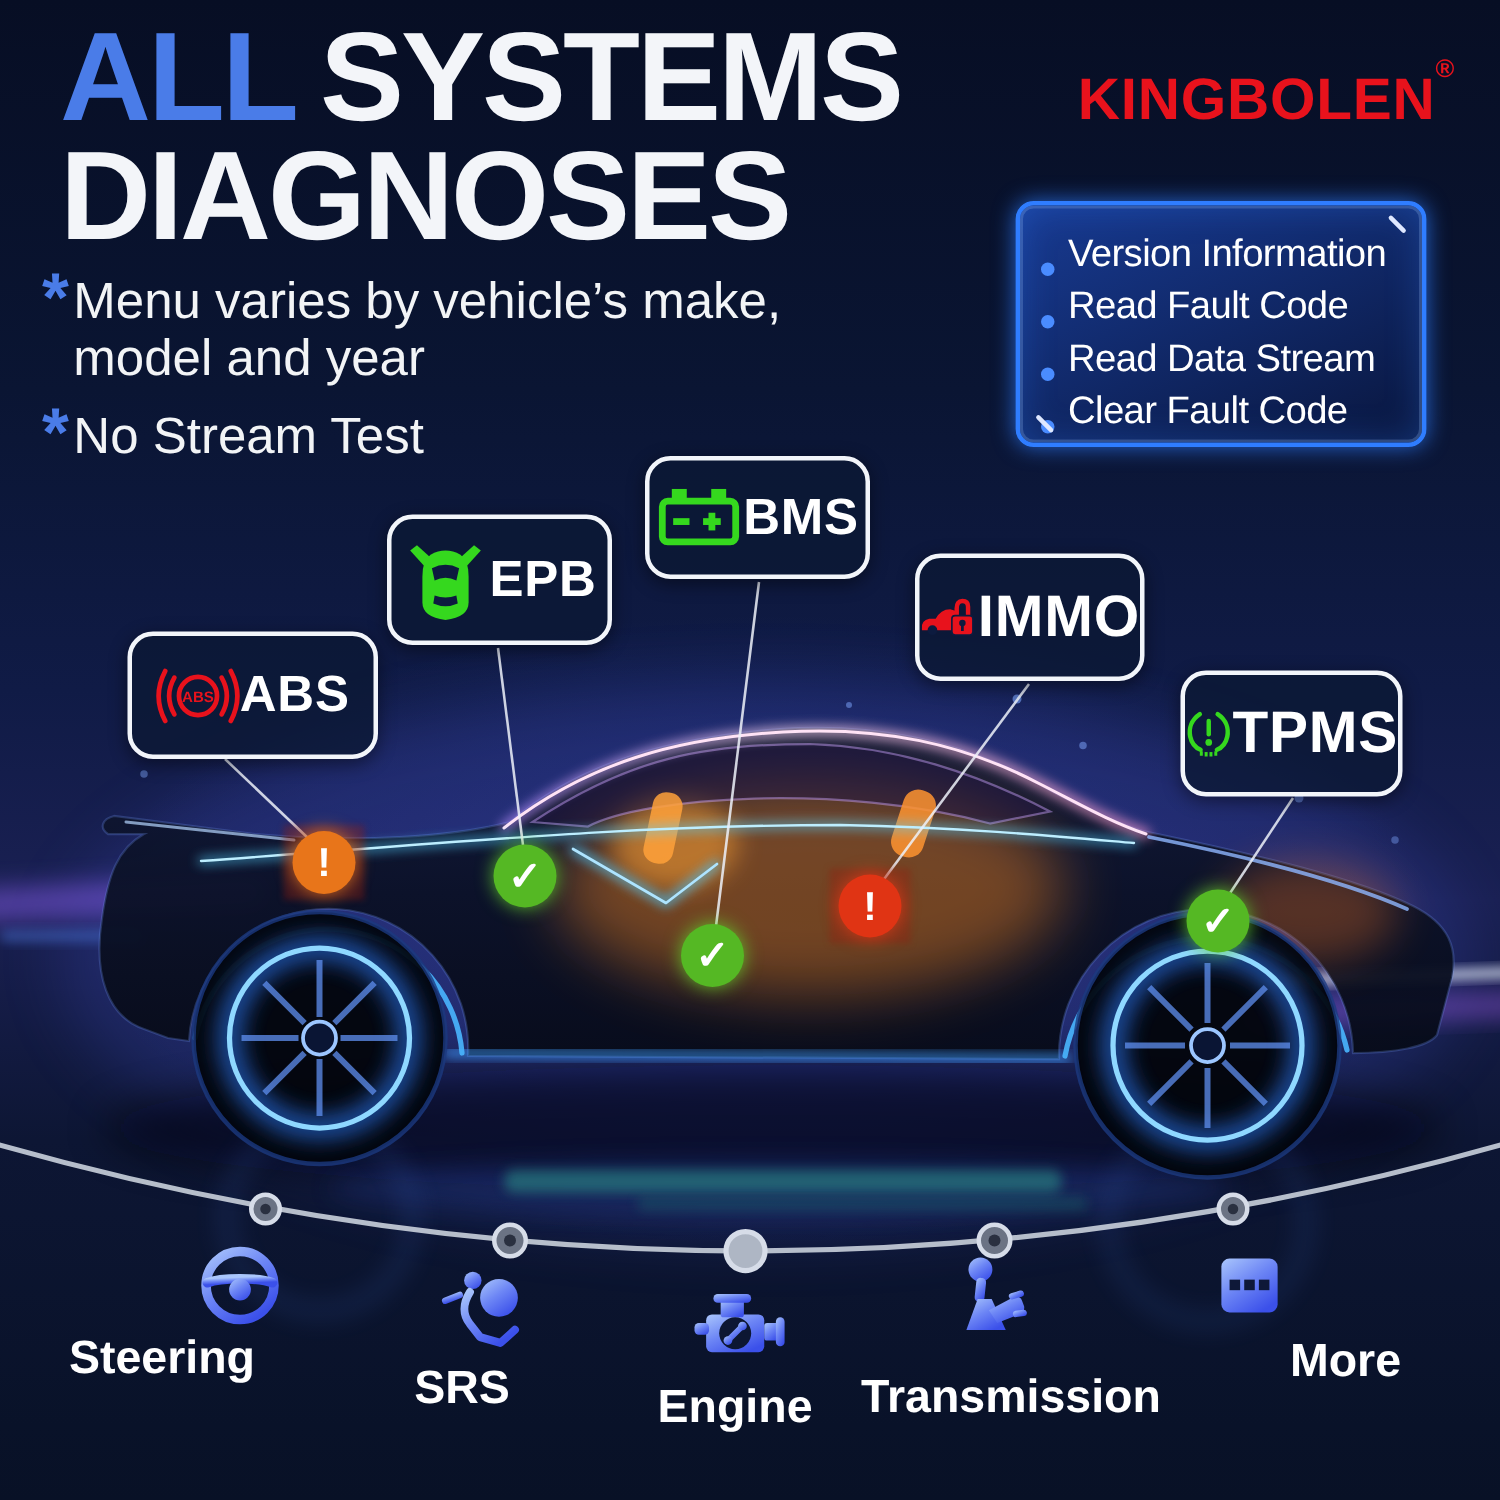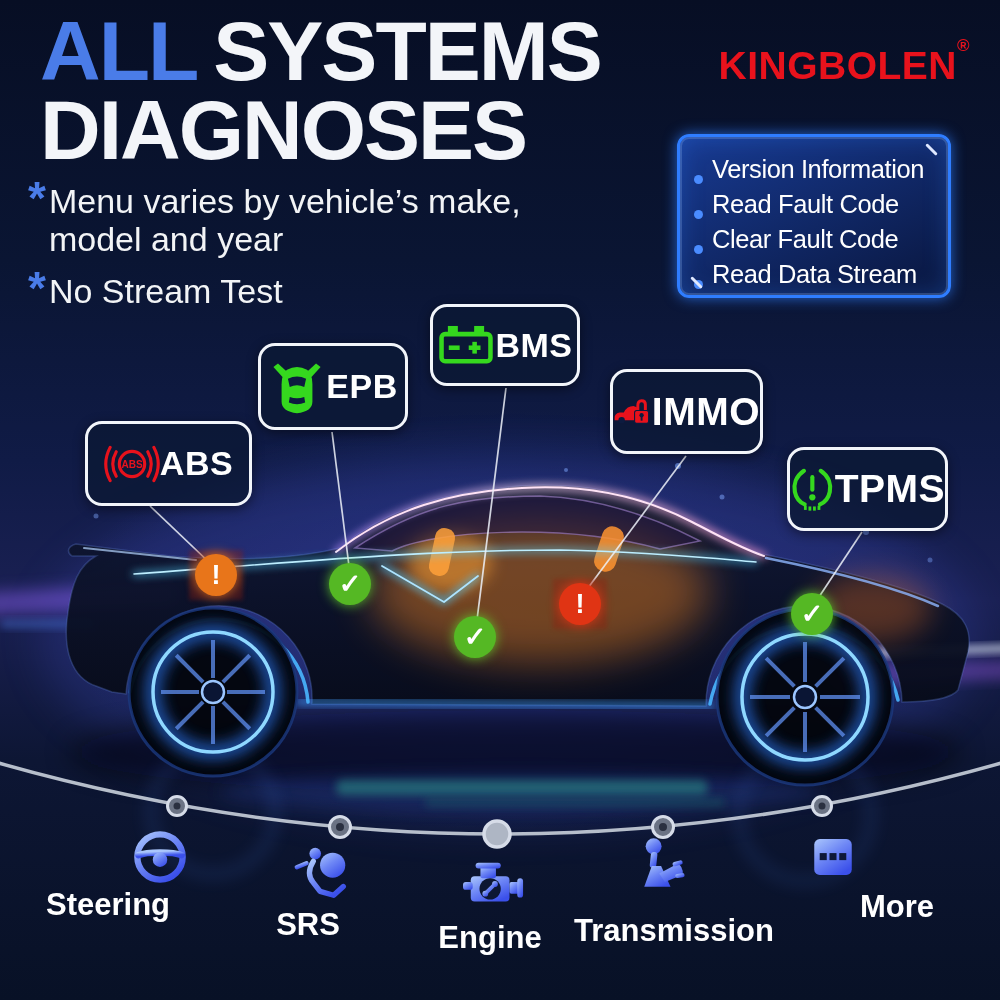--- a/index.html
+++ b/index.html
@@ -219,25 +219,25 @@
     <div class="fitem">
         <span class="dot"></span>
         <span class="flabel">Version Information</span>
       </div>
     <div class="fitem">
         <span class="dot"></span>
         <span class="flabel">Read Fault Code</span>
       </div>
     <div class="fitem">
         <span class="dot"></span>
-        <span class="flabel">Clear Fault Code</span>
+        <span class="flabel">Read Data Stream</span>
       </div>
     <div class="fitem">
         <span class="dot"></span>
-        <span class="flabel">Read Data Stream</span>
+        <span class="flabel">Clear Fault Code</span>
       </div>
   </div>
 
   
   <div class="badge" style="left:85px;top:421px;width:167px;height:85px;">
     <svg width="56" height="56" viewBox="0 0 64 64">
       <g fill="none" stroke="#e8121c" stroke-width="3.6" stroke-linecap="round">
         <circle cx="32" cy="32" r="14.5"></circle>
         <path d="M14,18 Q6,32 14,46"></path>
           <path d="M7,13 Q-3,32 7,51"></path>
@@ -280,21 +280,21 @@
       <circle cx="16" cy="42" r="6" fill="#0d1b3f"></circle>
         <circle cx="50" cy="42" r="6" fill="#0d1b3f"></circle>
       <path d="M46,24 V15 Q46,6 53,6 Q60,6 60,13 V24" fill="none" stroke="#e8121c" stroke-width="5.5"></path>
       <rect x="40" y="24" width="26" height="24" rx="4" fill="#e8121c" stroke="#0d1b3f" stroke-width="2"></rect>
       <circle cx="53" cy="33" r="4" fill="#0d1b3f"></circle>
         <rect x="51.3" y="35" width="3.4" height="8" fill="#0d1b3f"></rect>
     </svg>
     <span class="blabel">IMMO</span>
   </div>
 
-  <div class="badge small" style="left:787px;top:447px;width:161px;height:84px;">
+  <div class="badge small" style="left:787px;top:447px;width:148px;height:84px;">
     <svg width="54" height="54" viewBox="0 0 64 64">
       <g fill="none" stroke="#35d81e" stroke-width="6" stroke-linecap="round">
         <path d="M20,6 C8,14 5,26 7,36 C9,46 14,51 21,54"></path>
         <path d="M44,6 C56,14 59,26 57,36 C55,46 50,51 43,54"></path>
       </g>
       <rect x="29" y="12" width="6" height="24" rx="3" fill="#35d81e"></rect>
       <circle cx="32" cy="44" r="4.5" fill="#35d81e"></circle>
       <g fill="#35d81e">
         <rect x="20" y="56" width="4" height="6"></rect>
           <rect x="26.5" y="57" width="4" height="6"></rect>

